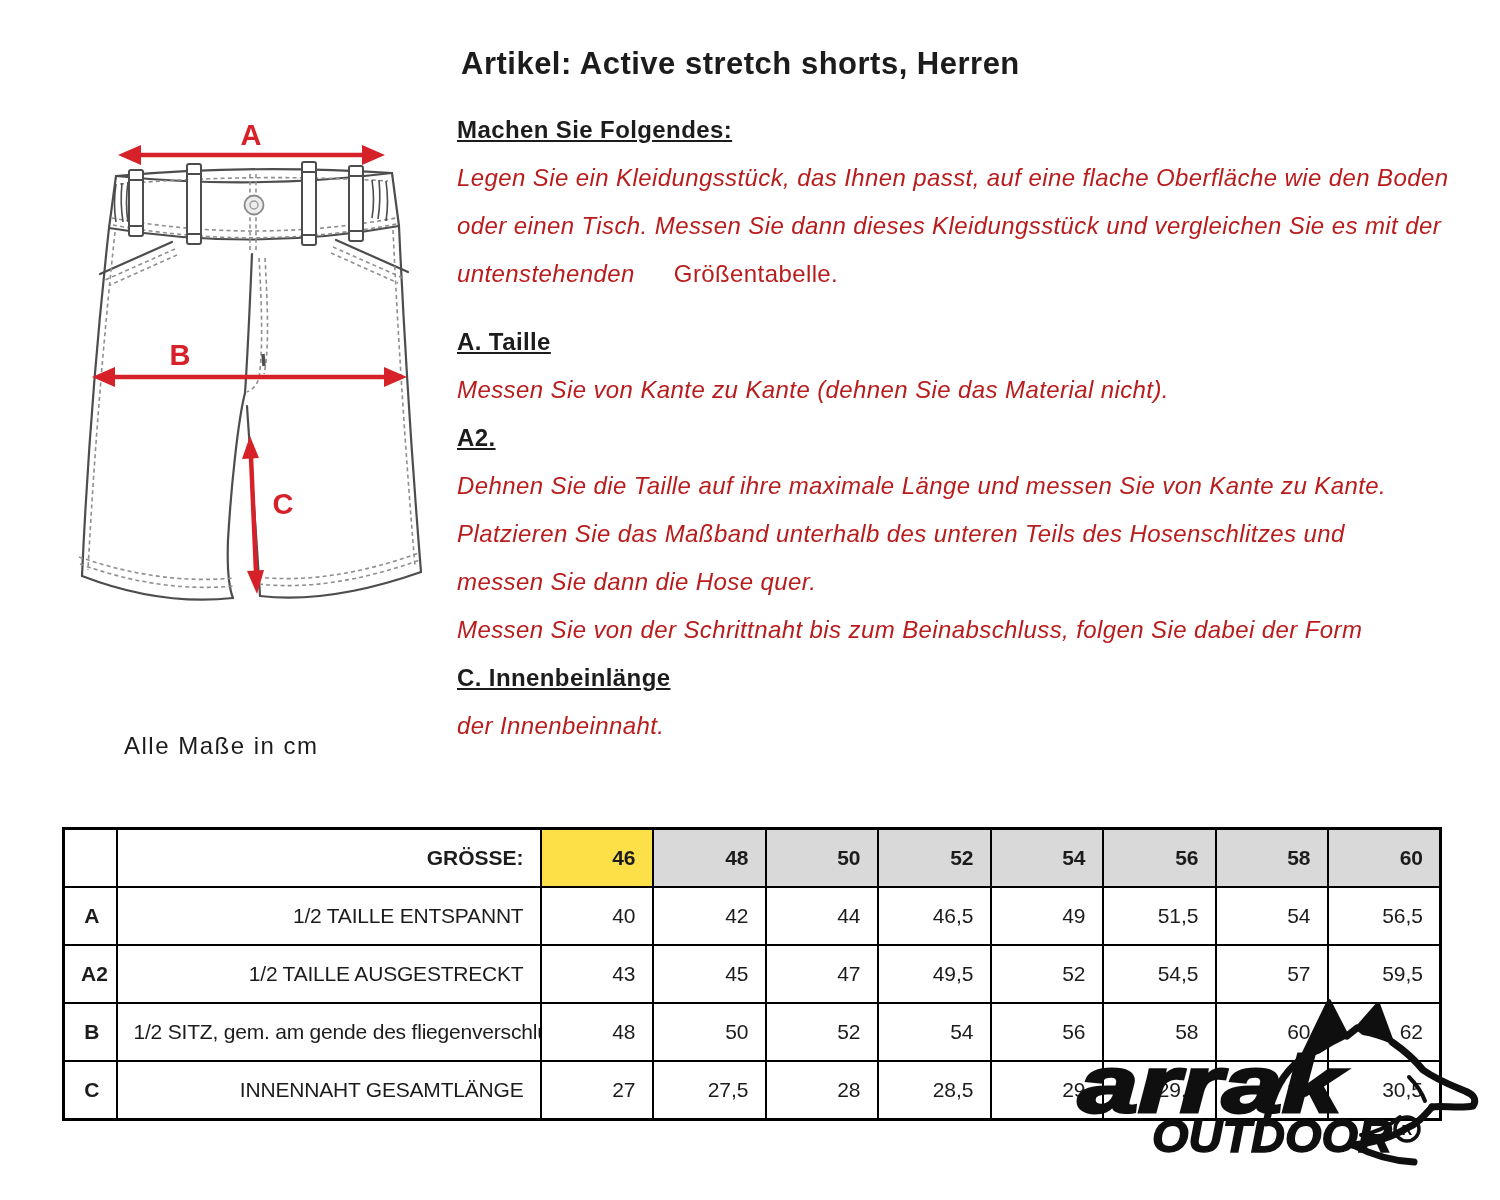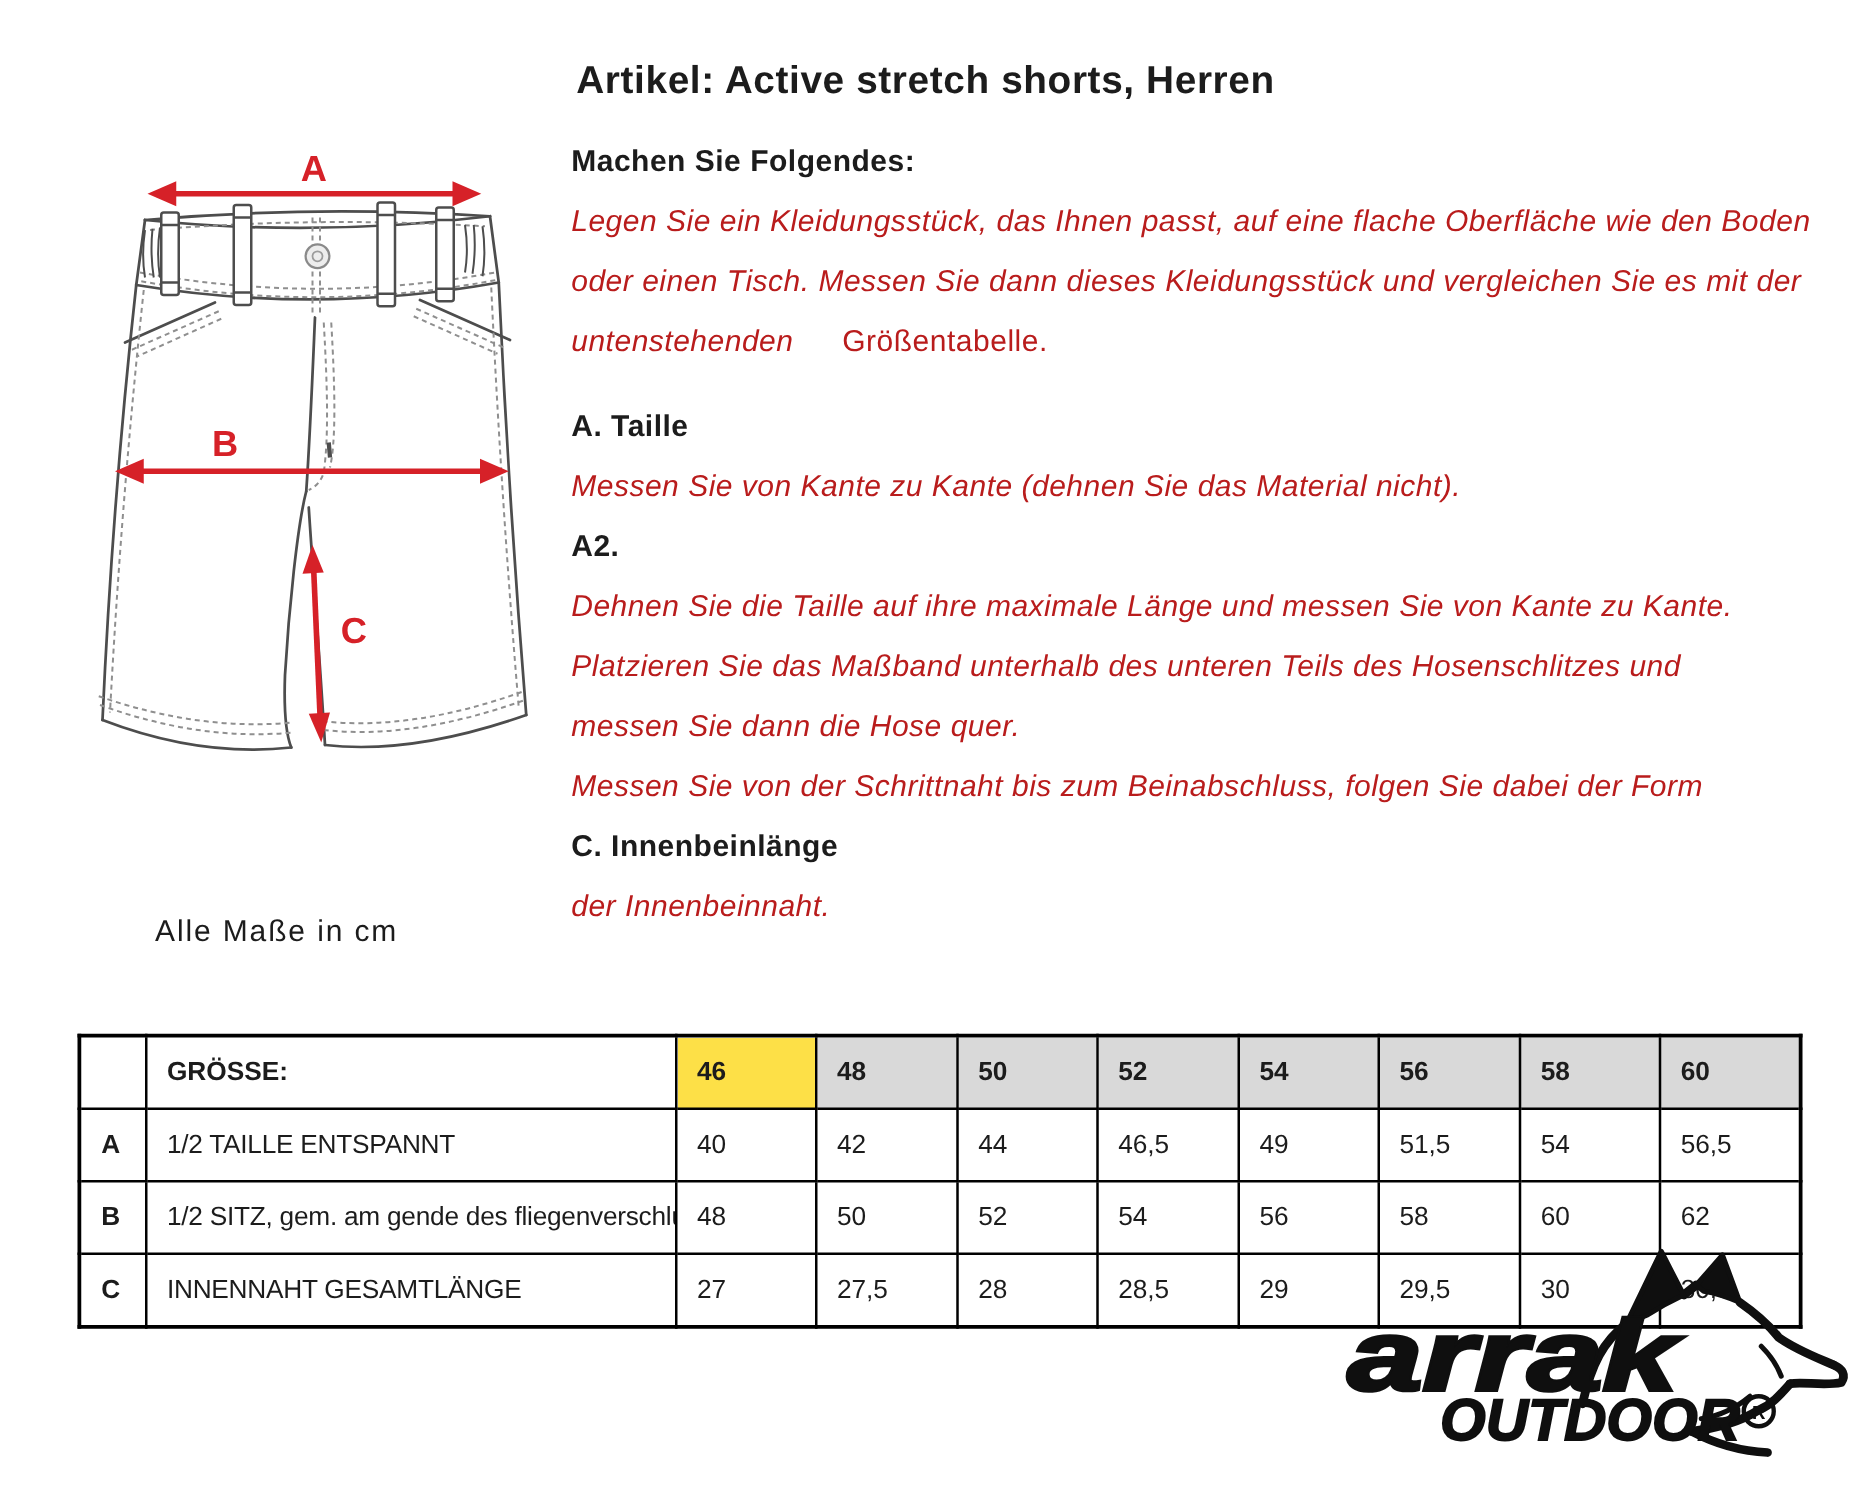--- a/index.html
+++ b/index.html
@@ -10,37 +10,37 @@
   }
   .abs{position:absolute;}
 
   
   .page-title{
     left:461px;top:46px;
     font-size:31px;font-weight:600;letter-spacing:.5px;white-space:nowrap;
   }
   .instructions{left:457px;top:106px;width:1010px;}
   .ln{height:48px;line-height:48px;white-space:nowrap;font-size:24px;}
-  .ln.head{font-weight:700;letter-spacing:.4px;}
+  .ln.head{font-weight:700;letter-spacing:.4px;text-decoration:underline;}
   .ln.ital{font-style:italic;font-weight:400;letter-spacing:.4px;color:#b91c1c;}
   .ln .bold-tail{font-style:normal;font-weight:400;margin-left:32px;}
   .gap20{height:20px;}
 
   
   .measure-caption{
     left:124px;top:732px;font-size:24px;letter-spacing:1.5px;white-space:nowrap;
   }
   table.sizes{
     position:absolute;left:62px;top:827px;
     border-collapse:collapse;table-layout:fixed;width:1379px;
     border:3px solid #000;
   }
   table.sizes td{
     border:2px solid #000;height:24px;padding:16px;vertical-align:middle;
-    font-size:21px;text-align:left;line-height:24px;overflow:hidden;
+    font-size:21px;text-align:right;line-height:24px;overflow:hidden;
   }
   td.grosse{font-weight:700;font-size:22px;text-align:right;padding-right:8px;}
   td.size-head{font-weight:700;}
   td.row-key{font-weight:700;}
   td.row-desc{text-align:left;padding-left:6px;font-size:19px;letter-spacing:-.2px;white-space:nowrap;}
 
   
   svg text{font-family:"Liberation Sans",sans-serif;}
   .arrow-label{font-weight:700;font-size:29px;}
 </style>
@@ -184,20 +184,32 @@
     <td>40</td>
     <td>42</td>
     <td>44</td>
     <td>46,5</td>
     <td>49</td>
     <td>51,5</td>
     <td>54</td>
     <td>56,5</td>
   </tr>
   <tr>
+    <td class="row-key">A2</td>
+    <td class="row-desc">1/2 TAILLE AUSGESTRECKT</td>
+    <td>43</td>
+    <td>45</td>
+    <td>47</td>
+    <td>49,5</td>
+    <td>52</td>
+    <td>54,5</td>
+    <td>57</td>
+    <td>59,5</td>
+  </tr>
+  <tr>
     <td class="row-key">B</td>
     <td class="row-desc">1/2 SITZ, gem. am gende des fliegenverschlusses</td>
     <td>48</td>
     <td>50</td>
     <td>52</td>
     <td>54</td>
     <td>56</td>
     <td>58</td>
     <td>60</td>
     <td>62</td>

